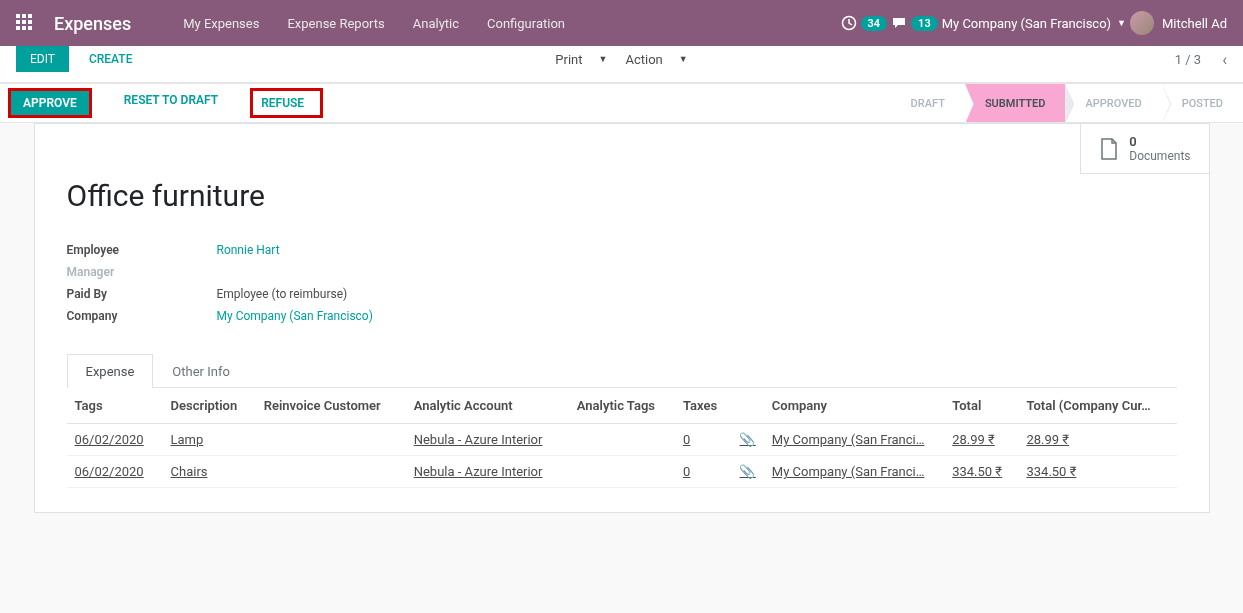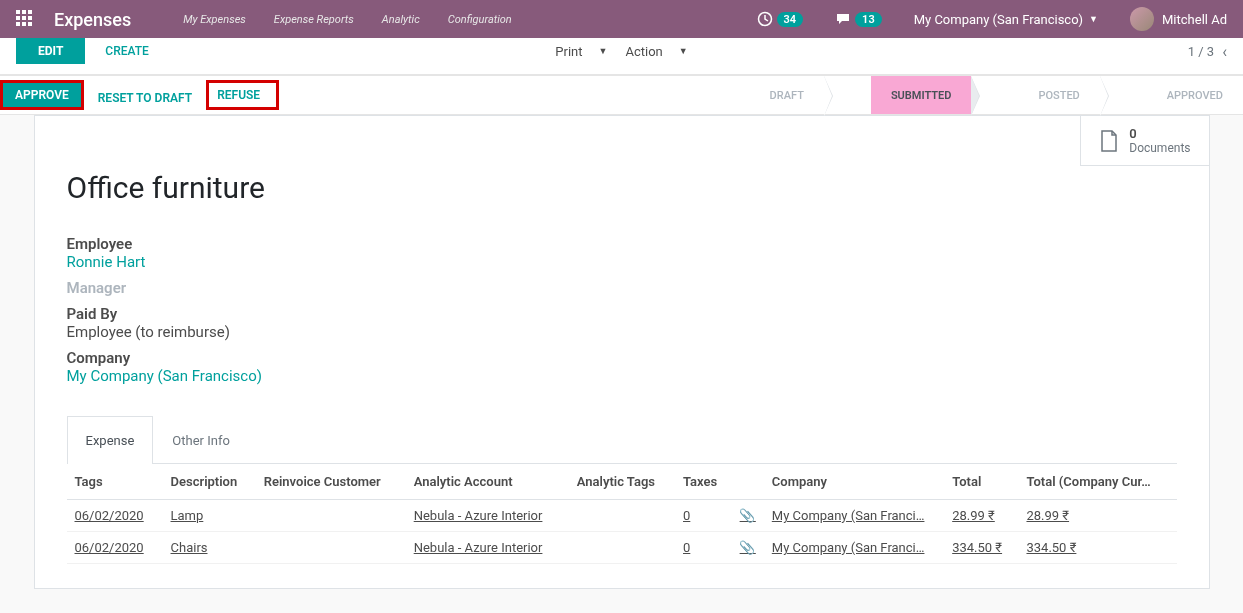--- a/index.html
+++ b/index.html
@@ -1,79 +1,79 @@
 <!DOCTYPE html>
 <html><head>
 <meta charset="utf-8">
 <style>
 * { margin: 0; padding: 0; box-sizing: border-box; font-family: -apple-system, BlinkMacSystemFont, "Segoe UI", Roboto, sans-serif; }
 body { background: #f9f9f9; color: #4c4c4c; font-size: 13px; overflow-x: hidden; }
 
 
-.topnav { background: #875a7b; height: 38px; display: flex; align-items: center; padding: 0 16px; color: #fff; }
+.topnav { background: #875a7b; height: 46px; display: flex; align-items: center; padding: 0 16px; color: #fff; }
 .apps-icon { width: 18px; height: 18px; display: grid; grid-template-columns: repeat(3,4px); grid-template-rows: repeat(3,4px); gap: 2px; margin-right: 20px; cursor: pointer; }
 .apps-icon span { background: #fff; width: 4px; height: 4px; }
 .brand { font-size: 18px; font-weight: 500; margin-right: 40px; }
 .nav-menu { display: flex; gap: 4px; }
-.nav-item { padding: 8px 12px; color: #e7e7e7; cursor: pointer; font-size: 11px; font-style: italic; }
-.nav-right { margin-left: auto; display: flex; align-items: center; gap: 32px; }
+.nav-item { padding: 8px 12px; color: #e7e7e7; cursor: pointer; font-size: 13px; }
+.nav-right { margin-left: auto; display: flex; align-items: center; gap: 4px; }
 .badge-item { display: flex; align-items: center; gap: 4px; cursor: pointer; }
 .badge { background: #00a09d; color: #fff; border-radius: 10px; padding: 1px 7px; font-size: 11px; font-weight: 600; }
 .company-sel { display: flex; align-items: center; gap: 6px; cursor: pointer; font-size: 13px; }
 .avatar { width: 24px; height: 24px; border-radius: 50%; background: linear-gradient(135deg,#c9a,#987); display: inline-block; }
 .user-block { display: flex; align-items: center; gap: 8px; cursor: pointer; }
 
 
 .control-panel { background: #fff; border-bottom: 1px solid #e5e5e5; }
 .breadcrumb-row { display: flex; align-items: center; padding: 10px 16px 6px; }
 .breadcrumb { font-size: 18px; color: #7c7bad; }
 .breadcrumb a { color: #00a09d; text-decoration: none; }
 .breadcrumb .sep { color: #999; margin: 0 6px; }
 .breadcrumb .current { color: #6c757d; }
 
 .btn-row { display: flex; align-items: center; padding: 0 16px 10px; }
-.btn-edit { background: #00a09d; color: #fff; border: none; padding: 6px 22px; font-size: 12px; font-weight: 700; cursor: pointer; text-transform: uppercase; }
+.btn-edit { background: #00a09d; color: #fff; border: none; padding: 6px 14px; font-size: 12px; font-weight: 400; cursor: pointer; text-transform: uppercase; }
 .btn-create { color: #00a09d; background: none; border: none; padding: 6px 14px; font-size: 12px; font-weight: 500; cursor: pointer; margin-left: 6px; text-transform: uppercase; }
 .center-actions { margin-left: auto; margin-right: auto; display: flex; gap: 18px; position: absolute; left: 50%; transform: translateX(-50%); }
 .dropdown-btn { background: none; border: none; color: #4c4c4c; font-size: 13px; cursor: pointer; display: flex; align-items: center; gap: 16px; }
-.pager { margin-left: auto; display: flex; align-items: center; gap: 8px; color: #6c757d; font-size: 13px; }
+.pager { margin-left: auto; display: flex; align-items: center; gap: 21px; color: #6c757d; font-size: 13px; }
 .pager-arrow { cursor: pointer; color: #6c757d; font-size: 16px; }
 
 
 .status-bar { background: #fff; border-top: 1px solid #e5e5e5; border-bottom: 1px solid #e5e5e5; display: flex; align-items: center; padding: 0; height: 40px; }
-.status-actions { display: flex; align-items: flex-end; gap: 2px; }
+.status-actions { display: flex; align-items: flex-start; padding-left: 8px; gap: 20px; }
 .btn-approve { background: #00a09d; color: #fff; border: 3px solid #d40000; padding: 5px 12px; font-size: 12px; font-weight: 600; cursor: pointer; text-transform: uppercase; }
 .btn-reset { background: none; color: #00a09d; border: none; padding: 5px 12px; font-size: 12px; font-weight: 600; cursor: pointer; text-transform: uppercase; }
 .btn-refuse { background: none; color: #00a09d; border: 3px solid #d40000; padding: 5px 16px 5px 8px; font-size: 12px; font-weight: 600; cursor: pointer; text-transform: uppercase; }
-.status-stages { margin-left: auto; display: flex; height: 100%; gap: 47px; }
+.status-stages { margin-left: auto; display: flex; height: 100%; }
 .stage { position: relative; padding: 0 20px; display: flex; align-items: center; color: #adb5bd; font-size: 11px; font-weight: 500; text-transform: uppercase; background: #fff; }
 .stage::after { content: ""; position: absolute; right: -8px; top: 0; width: 0; height: 0; border-top: 20px solid transparent; border-bottom: 20px solid transparent; border-left: 8px solid #fff; z-index: 2; }
 .stage::before { content: ""; position: absolute; right: -9px; top: 0; width: 0; height: 0; border-top: 20px solid transparent; border-bottom: 20px solid transparent; border-left: 9px solid #dee2e6; z-index: 1; }
 .stage.active { background: #f9a8d4; color: #495057; font-weight: 600; }
 .stage.active::after { border-left-color: #e9ecef; }
 
 
 .sheet-wrap { padding: 0 0 40px 0; display: flex; justify-content: center; }
 .sheet { background: #fff; border: 1px solid #dee2e6; width: 1176px; margin-top: 0; position: relative; }
 .doc-btn { position: absolute; top: 0; right: 0; border-left: 1px solid #dee2e6; border-bottom: 1px solid #dee2e6; padding: 10px 18px; display: flex; align-items: center; gap: 10px; cursor: pointer; color: #6c757d; }
 .doc-btn .count { font-weight: 600; color: #4c4c4c; }
 .doc-btn .label { font-size: 12px; }
 .doc-icon { width: 20px; height: 24px; }
 
 .sheet-body { padding: 24px 32px; }
 .title { font-size: 30px; font-weight: 400; color: #212529; margin: 30px 0 30px 0; }
-.field-row { display: flex; margin-bottom: 8px; font-size: 15px; flex-direction: column; }
+.field-row { display: flex; margin-bottom: 8px; font-size: 12px; }
 .field-label { width: 150px; font-weight: 600; color: #4c4c4c; }
 .field-label.muted { color: #adb5bd; }
 .field-value { color: #4c4c4c; }
 .field-value.link { color: #00a09d; cursor: pointer; }
 
 
 .tabs { display: flex; border-bottom: 1px solid #dee2e6; margin-top: 30px; }
-.tab { padding: 16px 18px; border: 1px solid transparent; border-bottom: none; cursor: pointer; color: #6c757d; font-size: 13px; position: relative; top: 1px; }
+.tab { padding: 9px 18px; border: 1px solid transparent; border-bottom: none; cursor: pointer; color: #6c757d; font-size: 13px; position: relative; top: 1px; }
 .tab.active { border-color: #dee2e6; background: #fff; color: #495057; }
 
 
 .table { width: 100%; border-collapse: collapse; margin-top: 0; }
 .table th { text-align: left; font-weight: 600; padding: 10px 8px; border-bottom: 1px solid #dee2e6; font-size: 13px; color: #4c4c4c; }
 .table th.right, .table td.right { }
 .table td { padding: 8px 8px; border-bottom: 1px solid #f1f1f1; font-size: 13px; color: #4c4c4c; text-decoration: underline; }
 .attach-icon { color: #6c757d; }
 .truncate { overflow: hidden; text-overflow: ellipsis; white-space: nowrap; max-width: 160px; }
 
@@ -149,22 +149,22 @@
 
 <div class="status-bar">
   <div class="status-actions">
     <button class="btn-approve">Approve</button>
     <button class="btn-reset">Reset to Draft</button>
     <button class="btn-refuse">Refuse</button>
   </div>
   <div class="status-stages">
     <div class="stage">Draft</div>
     <div class="stage active">Submitted</div>
+    <div class="stage">Approved</div>
     <div class="stage">Posted</div>
-    <div class="stage">Approved</div>
   </div>
 </div>
 
 <div class="sheet-wrap">
   <div class="sheet">
     <div class="doc-btn">
       <svg class="doc-icon" viewBox="0 0 20 24" fill="none" stroke="#6c757d" stroke-width="1.5">
           <path d="M3 2h10l4 4v16H3z"></path>
           <path d="M13 2v4h4"></path>
         </svg>

